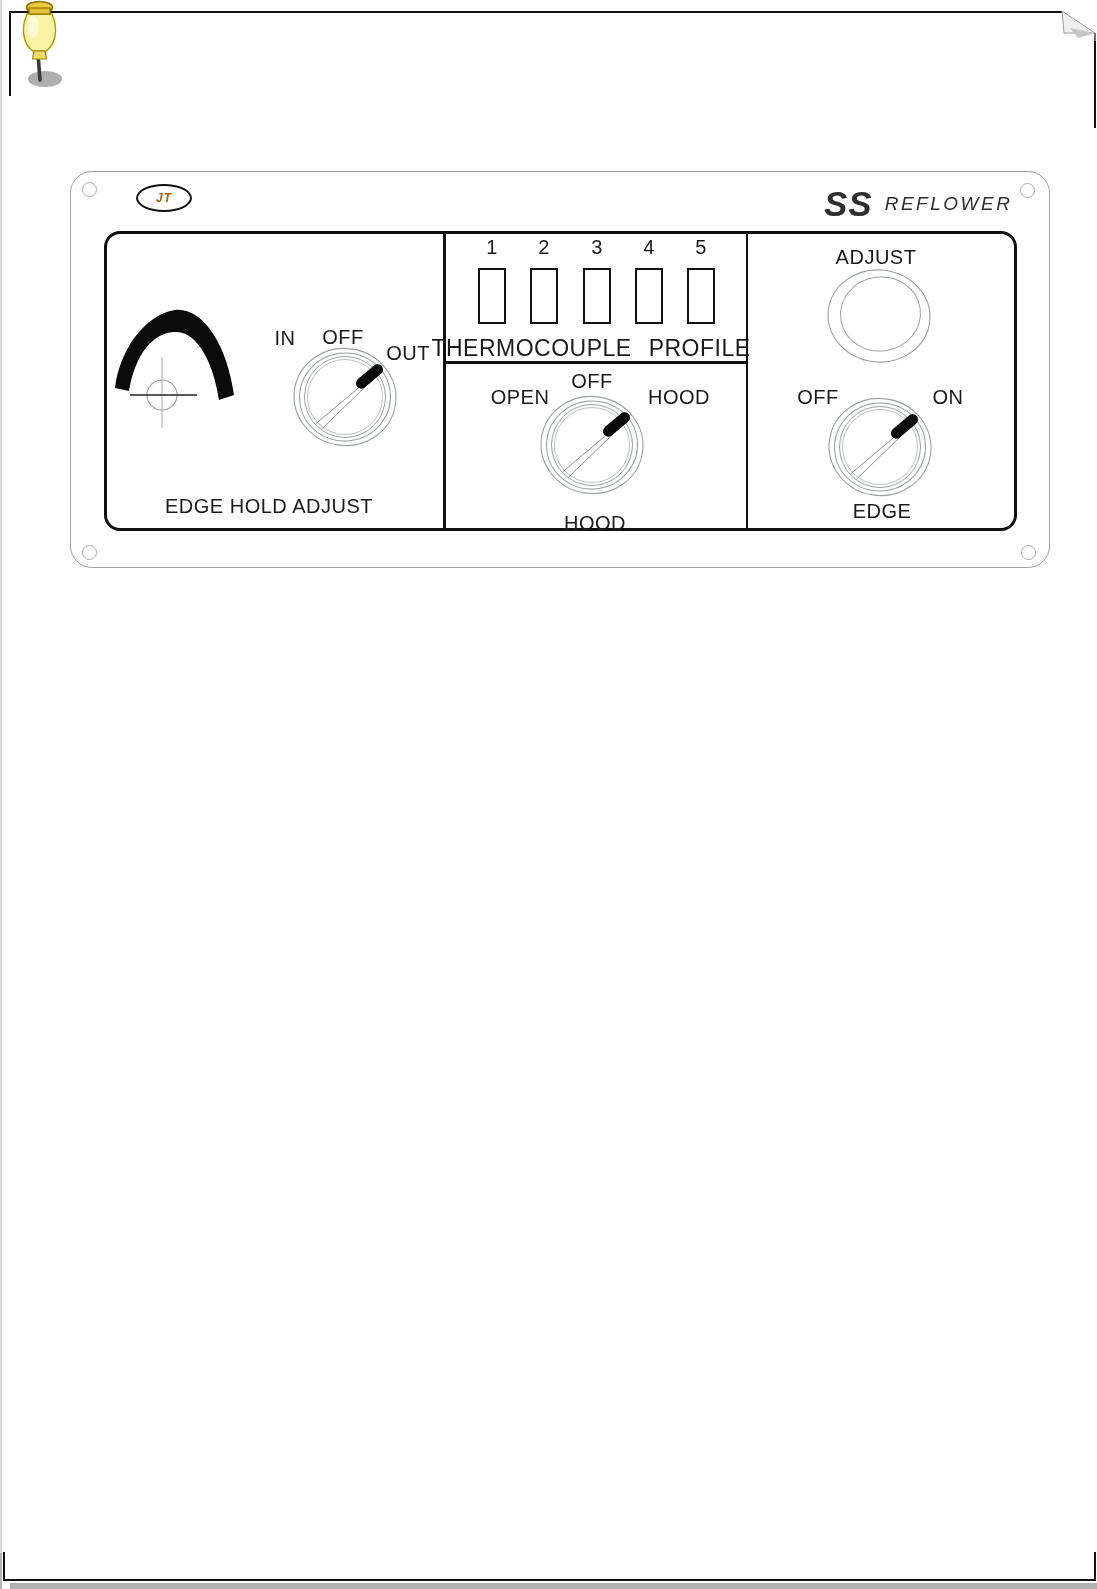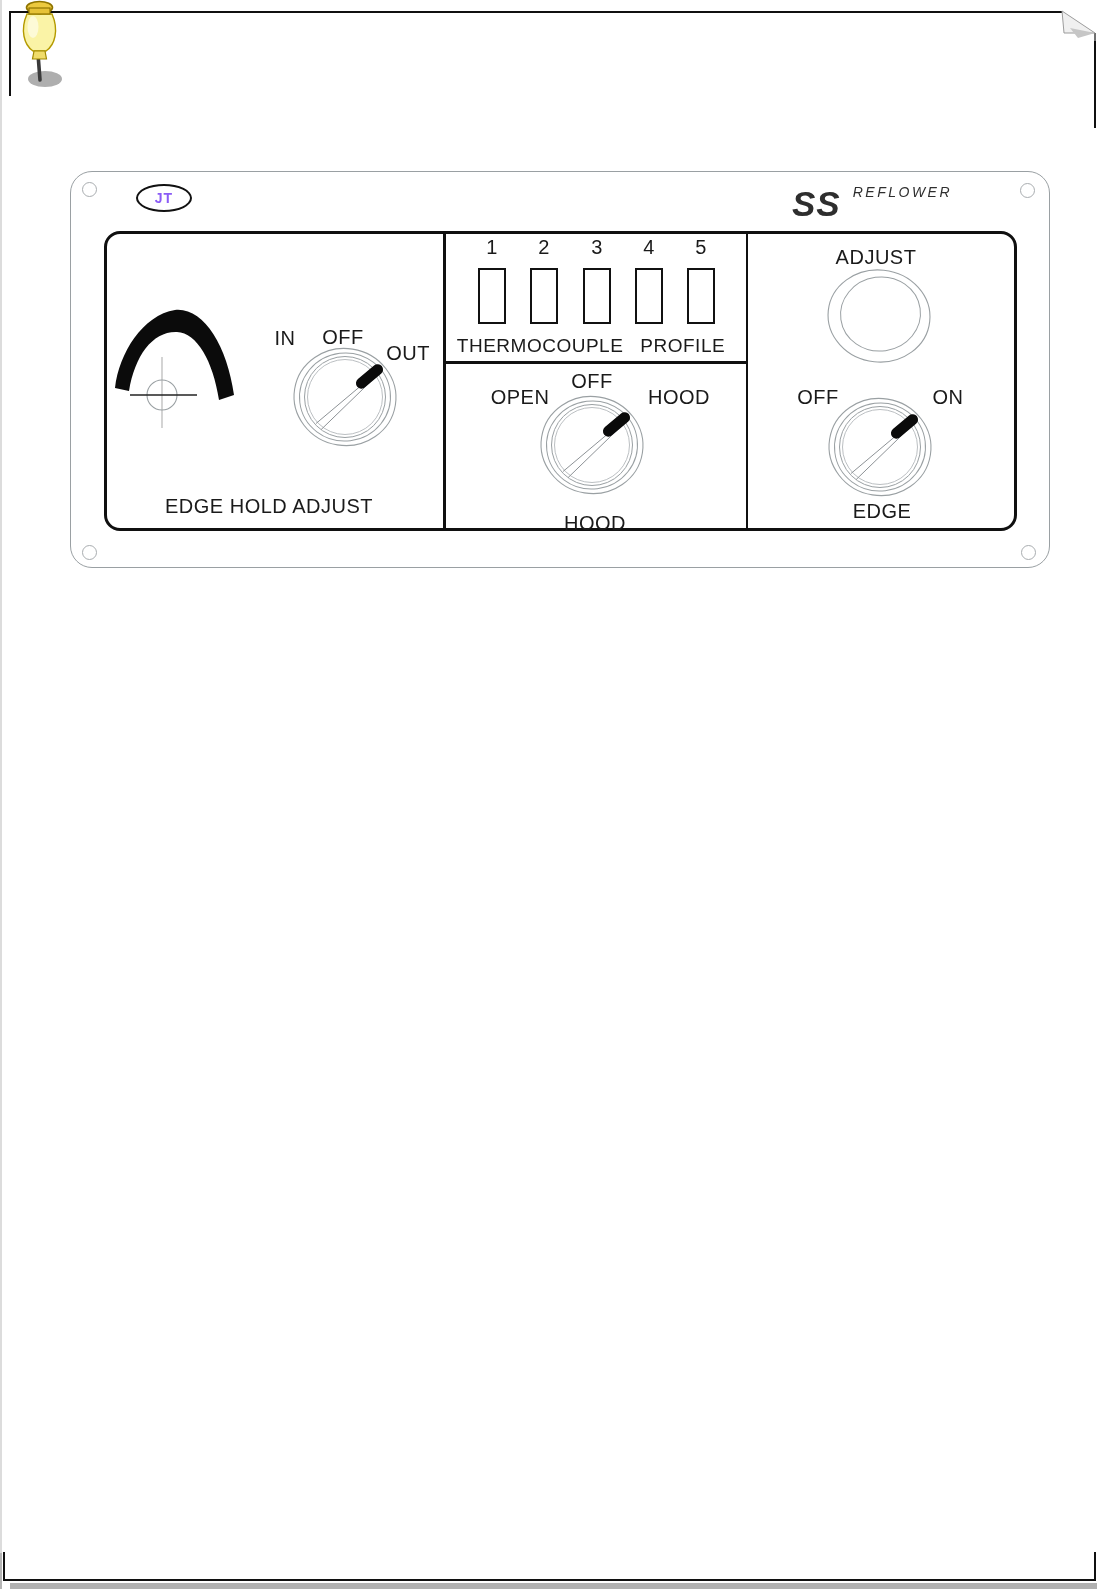--- a/index.html
+++ b/index.html
@@ -21,38 +21,38 @@
   .fold{position:absolute;left:1060px;top:10px;width:38px;height:32px;}
   
   .faceplate{
     position:absolute;left:70px;top:171px;width:980px;height:397px;
     border:1.5px solid #9aa0a3;border-radius:22px;background:#fff;box-sizing:border-box;
   }
   .screw{position:absolute;width:15px;height:15px;border:1.3px solid #a9adb0;border-radius:50%;box-sizing:border-box;background:#fff;}
   .logo{
     position:absolute;left:136px;top:184px;width:56px;height:28px;border:2.5px solid #111;
     border-radius:50%;box-sizing:border-box;display:flex;align-items:center;justify-content:center;
-    font-size:14px;font-weight:600;letter-spacing:1px;color:#8b5cf6;
+    font-style:italic;font-size:12px;font-weight:600;letter-spacing:1px;color:#a16207;
   }
-  .brand{position:absolute;left:792px;top:184px;display:flex;align-items:flex-start;white-space:nowrap;color:#2e2e2e;}
+  .brand{position:absolute;left:824px;top:184px;display:flex;align-items:center;white-space:nowrap;color:#2e2e2e;}
   .brand-main{font-size:35px;font-style:italic;font-weight:600;letter-spacing:1px;}
-  .brand-suffix{font-size:14px;font-style:italic;font-weight:500;letter-spacing:2.5px;margin-left:12px;}
+  .brand-suffix{font-size:19px;font-style:italic;font-weight:500;letter-spacing:2.5px;margin-left:12px;}
   
   .controls{
     position:absolute;left:104px;top:231px;width:913px;height:300px;
     border:3px solid #101010;border-radius:16px;box-sizing:border-box;background:#fff;
   }
   .vdiv{position:absolute;top:233px;width:2.5px;height:296px;background:#101010;}
   .vdiv1{left:443px;} .vdiv2{left:745.5px;}
   .hdiv{position:absolute;left:445px;top:361px;width:301px;height:2.5px;background:#101010;}
   .lbl{
     position:absolute;transform:translateX(-50%);white-space:nowrap;
     font-size:20px;letter-spacing:0.5px;color:#1a1a1a;
   }
-  .lbl-sm{font-size:19px;}
+  .lbl-sm{font-size:23px;}
   .thermo-title{display:flex;gap:17px;}
   .slot{position:absolute;top:268px;width:28px;height:56px;border:2px solid #111;box-sizing:border-box;background:#fff;}
   .knob,.pushbtn,.arcgfx,.pushpin{position:absolute;}
 </style>
 </head>
 <body>
 
 <div class="sheet">
 
   <div class="edge edge-top"></div>

